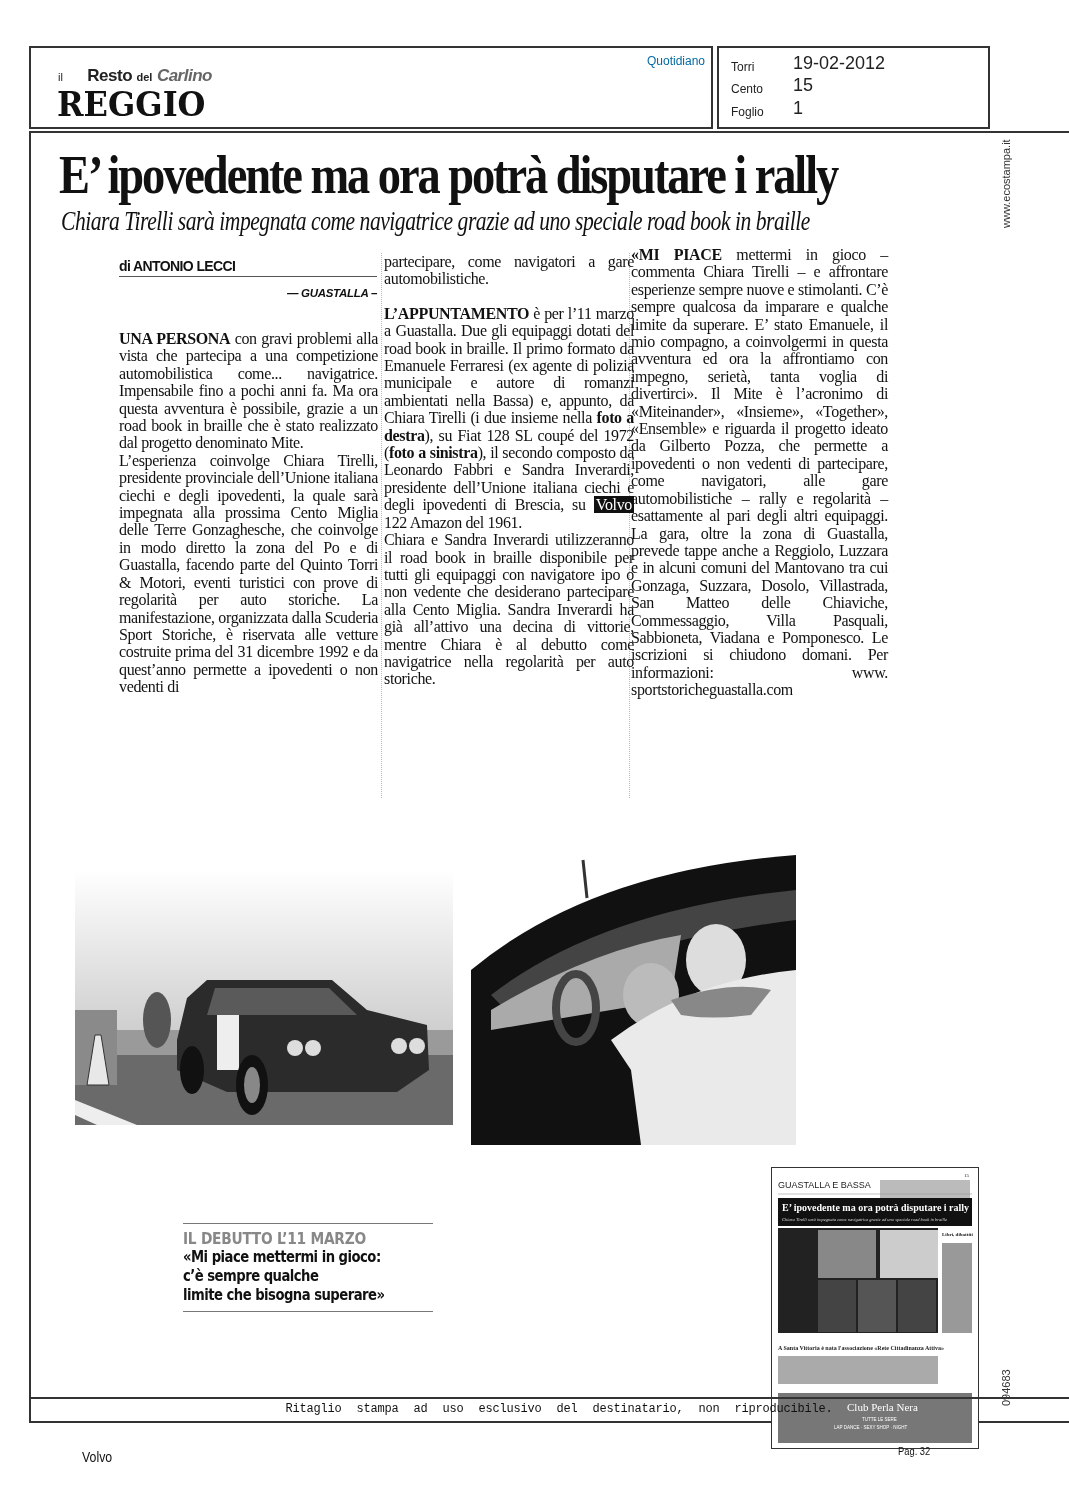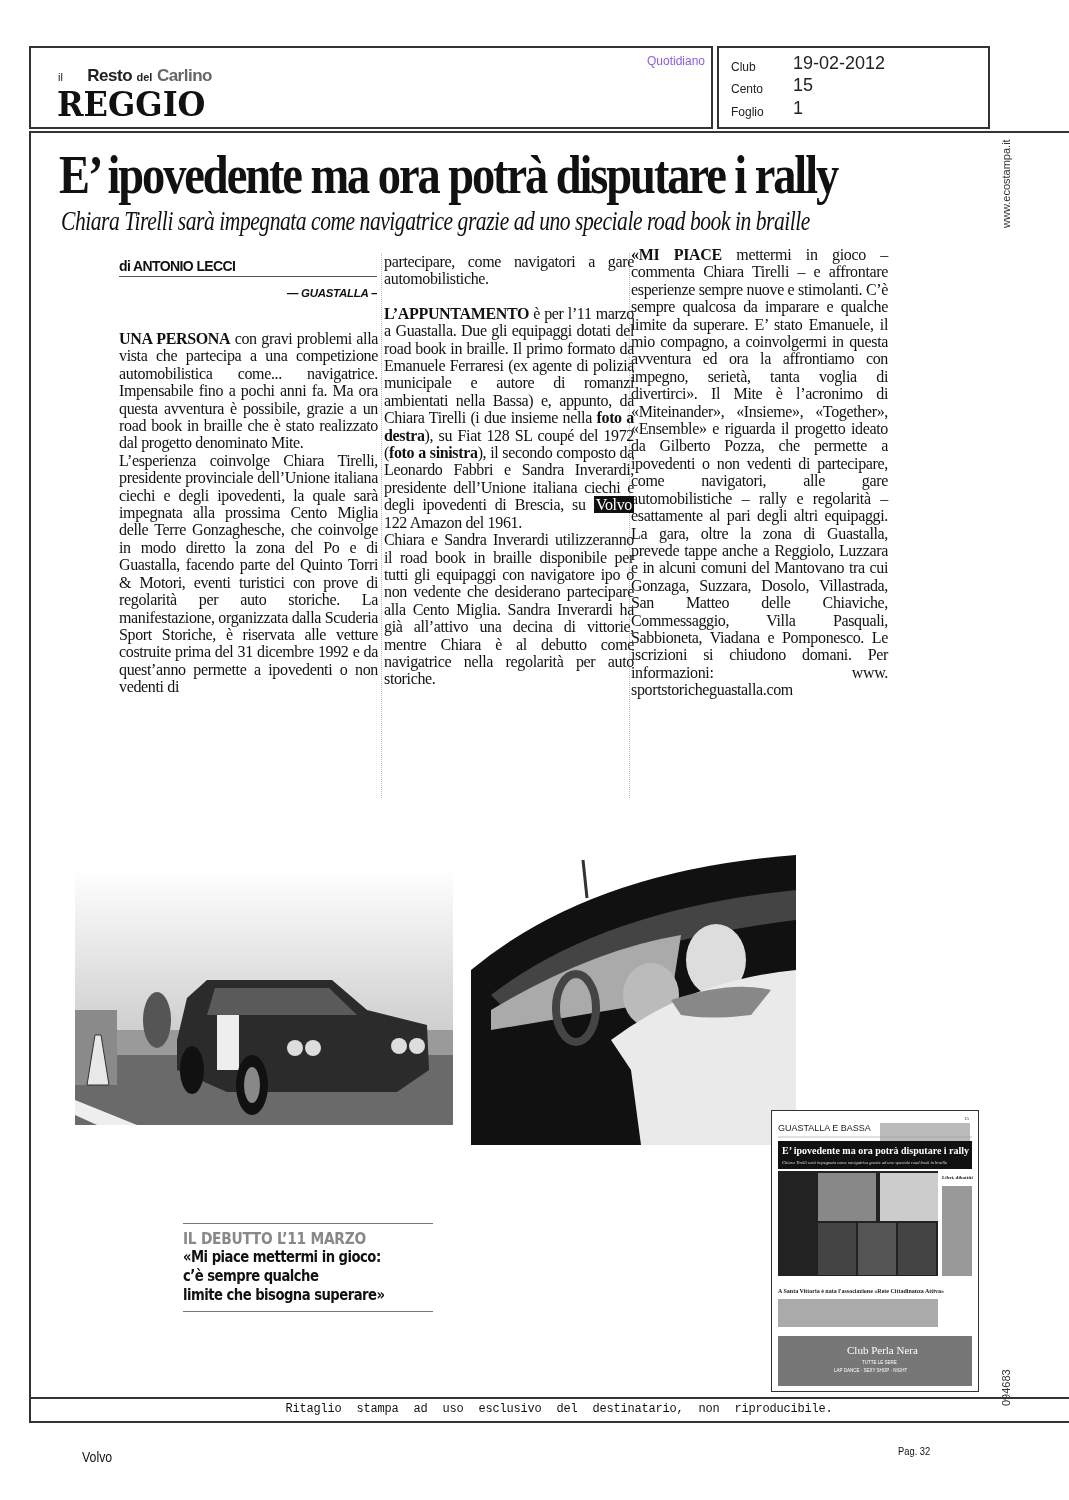--- a/index.html
+++ b/index.html
@@ -7,24 +7,24 @@
 
   .box { position: absolute; border: 2px solid #333; box-sizing: border-box; background: #fff; }
   #hdr-left { left: 29px; top: 46px; width: 684px; height: 83px; }
   #hdr-right { left: 717px; top: 46px; width: 273px; height: 83px; }
   #main { left: 29px; top: 131px; width: 1060px; height: 1292px; }
 
   .logo-small { position: absolute; left: 27px; top: 18px; font-family: "Liberation Sans", sans-serif; color: #222; }
   .logo-small .l1 { font-size: 11px; }
   .logo-small .l2 { font-size: 17px; font-weight: bold; letter-spacing: -0.5px; margin-left: 20px; }
   .logo-small .l3 { font-size: 11px; font-weight: bold; }
-  .logo-small .l4 { font-size: 17px; font-weight: bold; color: #666; letter-spacing: -0.5px; }
+  .logo-small .l4 { font-size: 17px; font-weight: bold; color: #666; letter-spacing: -0.5px; font-style: italic; }
   .logo-city { position: absolute; left: 26px; top: 37px; font-family: "DejaVu Serif", serif; font-weight: bold; font-size: 32px; letter-spacing: 0px; color: #111; transform: scaleY(1.05); }
 
-  .quot { position: absolute; right: 6px; top: 6px; font-family: "Liberation Sans", sans-serif; font-size: 12px; color: #8b5cf6; }
+  .quot { position: absolute; right: 6px; top: 6px; font-family: "Liberation Sans", sans-serif; font-size: 12px; color: #0369a1; }
 
   .meta-row { position: absolute; left: 12px; font-family: "Liberation Sans", sans-serif; color: #222; }
   .meta-row .k { position: absolute; left: 0; font-size: 12px; width: 60px; }
   .meta-row .v { position: absolute; left: 62px; font-size: 18px; white-space: nowrap; }
   #meta-data { top: 7px; } #meta-data .k { top: 5px; } #meta-data .v { top: -2px; }
   #meta-pag { top: 29px; } #meta-pag .k { top: 5px; } #meta-pag .v { top: -2px; }
   #meta-fog { top: 52px; } #meta-fog .k { top: 5px; } #meta-fog .v { top: -2px; }
 
   .headline { position: absolute; left: 28px; top: 12px; font-family: "Liberation Serif", serif; font-weight: bold; font-size: 54px; letter-spacing: -2.4px; white-space: nowrap; transform: scaleX(0.86); transform-origin: left top; line-height: 60px; }
   .subhead { position: absolute; left: 30px; top: 73px; font-family: "Liberation Serif", serif; font-style: italic; font-size: 27px; white-space: nowrap; letter-spacing: -0.6px; transform: scaleX(0.8); transform-origin: left top; }
@@ -45,21 +45,21 @@
   .photo { position: absolute; overflow: hidden; }
   #photo-car { left: 36px; top: 697px; width: 390px; height: 295px; }
   #photo-people { left: 440px; top: 697px; width: 325px; height: 315px; }
 
   .quote-box { position: absolute; left: 152px; top: 1090px; width: 250px; font-family: "DejaVu Sans", sans-serif; }
   .quote-box .rule { border-top: 1px solid #777; }
   .quote-box .kicker { font-weight: bold; font-size: 15px; color: #888; letter-spacing: -0.3px; margin-top: 6px; transform: scaleX(0.92); transform-origin: left; white-space: nowrap; }
   .quote-box .q { font-size: 15px; font-weight: bold; line-height: 19px; color: #111; letter-spacing: -0.6px; transform: scaleX(0.88); transform-origin: left; white-space: nowrap; }
   .quote-box .rule2 { border-top: 1px solid #777; margin-top: 6px; }
 
-  #thumb { left: 740px; top: 977px; width: 206px; height: 280px; border: 1px solid #333; background: #a16207; overflow: hidden; text-align: right; }
+  #thumb { left: 740px; top: 1034px; width: 206px; height: 280px; border: 1px solid #333; background: #a16207; overflow: hidden; text-align: right; }
 
   .footer-note { position: absolute; left: 0; right: 0; bottom: 0; height: 22px; border-top: 2px solid #333; font-family: "Liberation Mono", monospace; font-size: 12px; text-align: center; line-height: 20px; word-spacing: 8px; letter-spacing: -0.2px; }
 
   .vert { position: absolute; font-family: "Liberation Sans", sans-serif; font-size: 11px; color: #333; transform: rotate(-90deg); transform-origin: left top; white-space: nowrap; }
   #eco { left: 1000px; top: 228px; }
   #code { left: 1000px; top: 1406px; }
 
   .bottom-left { position: absolute; left: 82px; top: 1449px; font-family: "Liberation Sans", sans-serif; font-size: 14px; transform: scaleX(0.88); transform-origin: left; }
   .bottom-right { position: absolute; left: 898px; top: 1445px; font-family: "Liberation Sans", sans-serif; font-size: 11px; transform: scaleX(0.85); transform-origin: left; }
 </style>
@@ -72,21 +72,21 @@
     <span class="l2">Resto</span>
     <span class="l3">del</span>
     <span class="l4">Carlino</span>
   </div>
   <div class="logo-city">REGGIO</div>
   <div class="quot">Quotidiano</div>
 </div>
 
 <div class="box" id="hdr-right">
   <div class="meta-row" id="meta-data">
-    <span class="k">Club</span>
+    <span class="k">Torri</span>
     <span class="v">19-02-2012</span>
   </div>
   <div class="meta-row" id="meta-pag">
     <span class="k">Cento</span>
     <span class="v">15</span>
   </div>
   <div class="meta-row" id="meta-fog">
     <span class="k">Foglio</span>
     <span class="v">1</span>
   </div>

